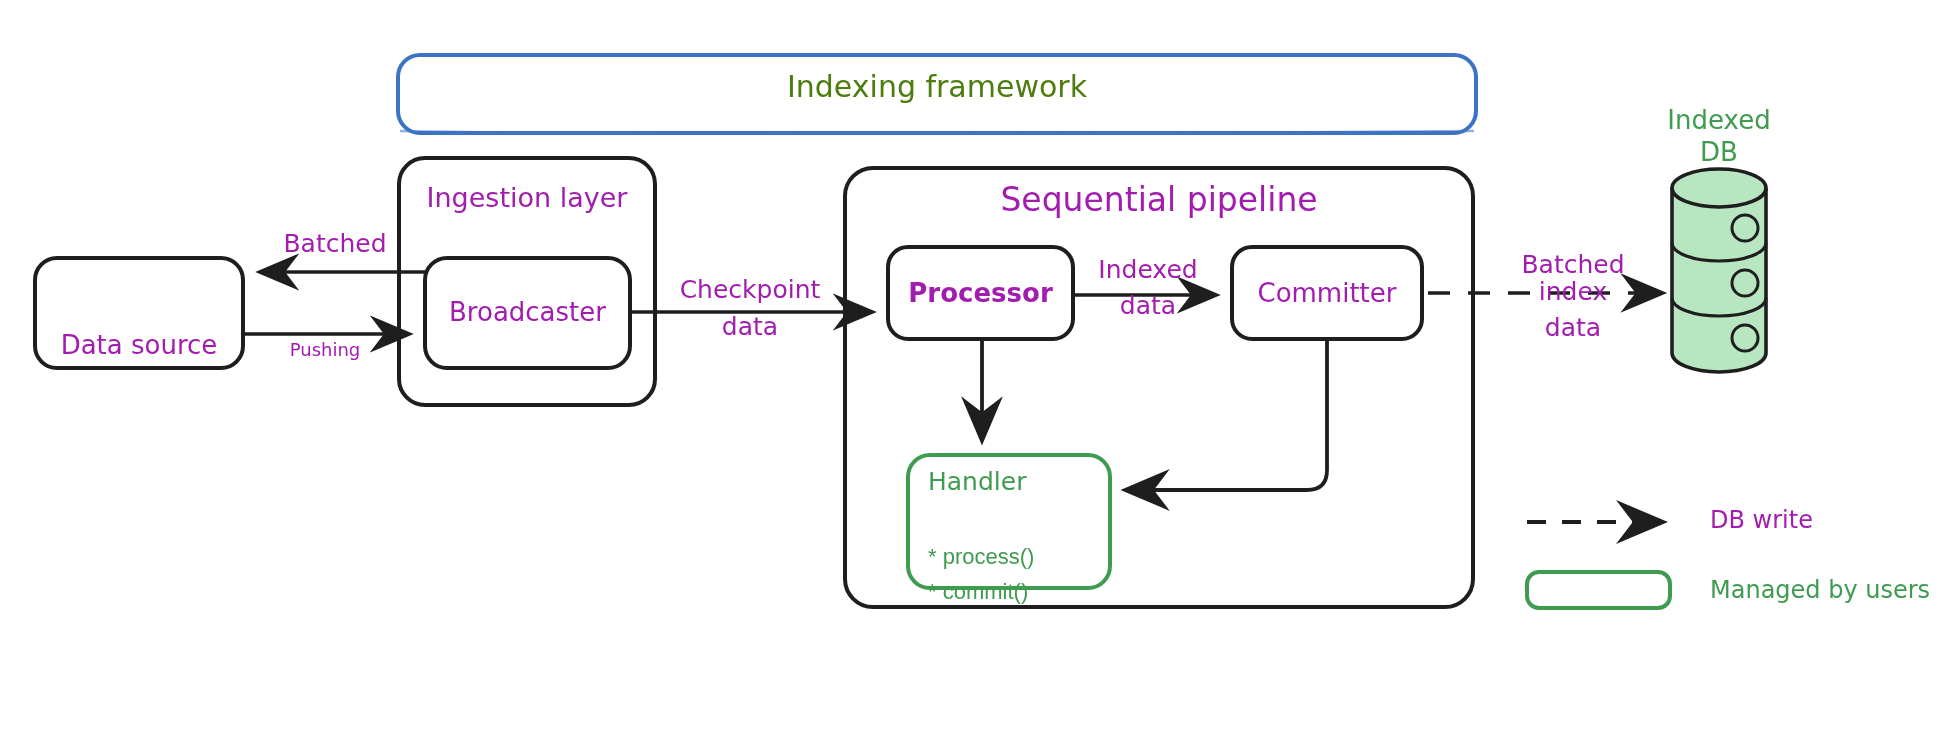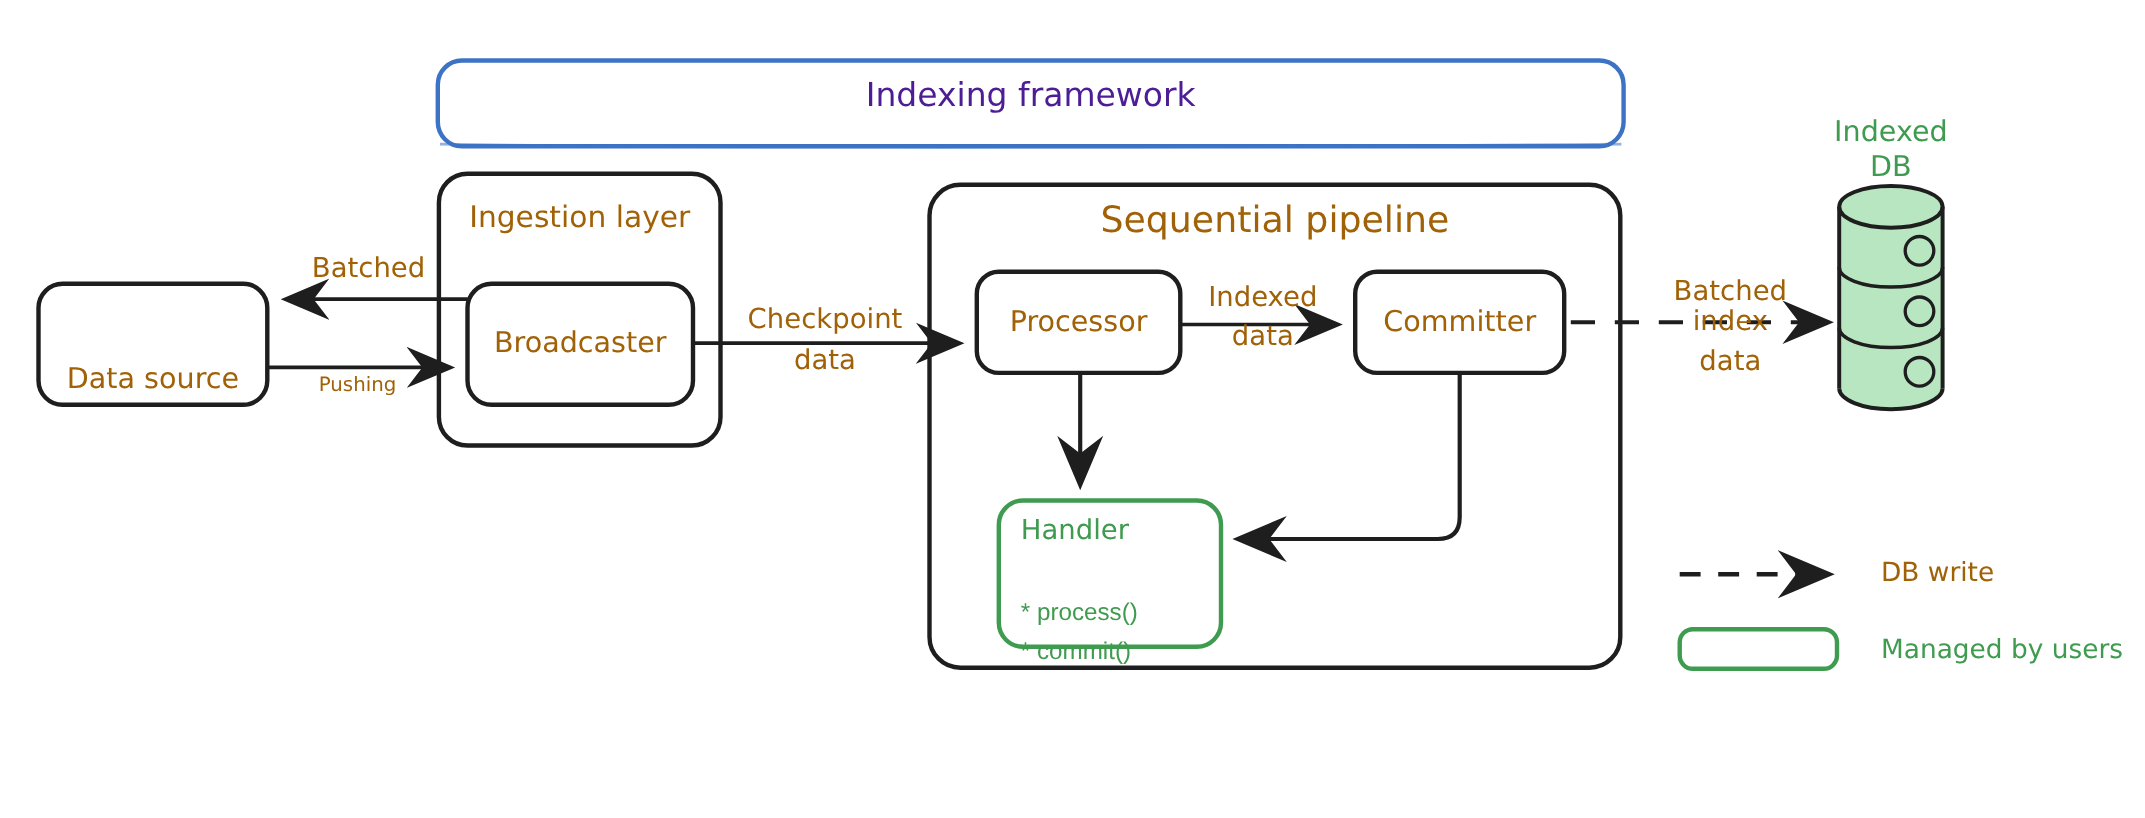--- a/index.html
+++ b/index.html
@@ -21,32 +21,32 @@
   svg.layer {
     position: absolute;
     top: 0;
     left: 0;
     width: 1950px;
     height: 744px;
   }
   .lbl {
     position: absolute;
     font-family: "DejaVu Sans", sans-serif;
-    color: #a16207;
+    color: #a21caf;
     white-space: pre;
     text-align: center;
     line-height: 1.12;
     pointer-events: none;
   }
   .mono {
     font-family: Liberation Sans, sans-serif;
     margin-top: 37px;
   }
   .green-txt { color: #3f9b4f; }
-  .blue-txt  { color: #4c1d95; }
+  .blue-txt  { color: #4d7c0f; }
 </style>
 </head>
 <body>
 
 <div id="diagram-root">
 
   <svg class="layer" viewBox="0 0 1950 744">
     <defs>
       <marker id="ah" markerWidth="14" markerHeight="12" refX="11" refY="6" orient="auto">
         <path d="M0,0.5 L13,6 L0,11.5 L4.2,6 Z" fill="#1e1e1e"></path>
@@ -142,21 +142,21 @@
   <div class="lbl blue-txt" style="left:398px; top:70px; width:1078px; font-size:30px;">Indexing framework</div>
 
   <div class="lbl" style="left:35px; top:298px; width:208px; font-size:26px;margin-top:33px;">Data source</div>
 
   <div class="lbl" style="left:399px; top:183px; width:256px; font-size:27px;">Ingestion layer</div>
 
   <div class="lbl" style="left:425px; top:298px; width:205px; font-size:26px;">Broadcaster</div>
 
   <div class="lbl" style="left:845px; top:182px; width:628px; font-size:33px;">Sequential pipeline</div>
 
-  <div class="lbl" style="left:888px; top:279px; width:185px; font-size:26px;">Processor</div>
+  <div class="lbl" style="left:888px; top:279px; width:185px; font-size:26px;font-weight:bold;">Processor</div>
 
   <div class="lbl" style="left:1232px; top:279px; width:190px; font-size:26px;">Committer</div>
 
   <div class="lbl green-txt" style="left:928px; top:468px; width:170px; font-size:25px; text-align:left;">Handler</div>
   <div class="lbl mono green-txt" style="left:928px; top:508px; width:180px; font-size:22px; text-align:left;">* process()</div>
   <div class="lbl mono green-txt" style="left:928px; top:543px; width:180px; font-size:22px; text-align:left;">* commit()</div>
 
   <div class="lbl green-txt" style="left:1629px; top:106px; width:180px; font-size:26px;">Indexed</div>
   <div class="lbl green-txt" style="left:1629px; top:138px; width:180px; font-size:26px;">DB</div>
 

